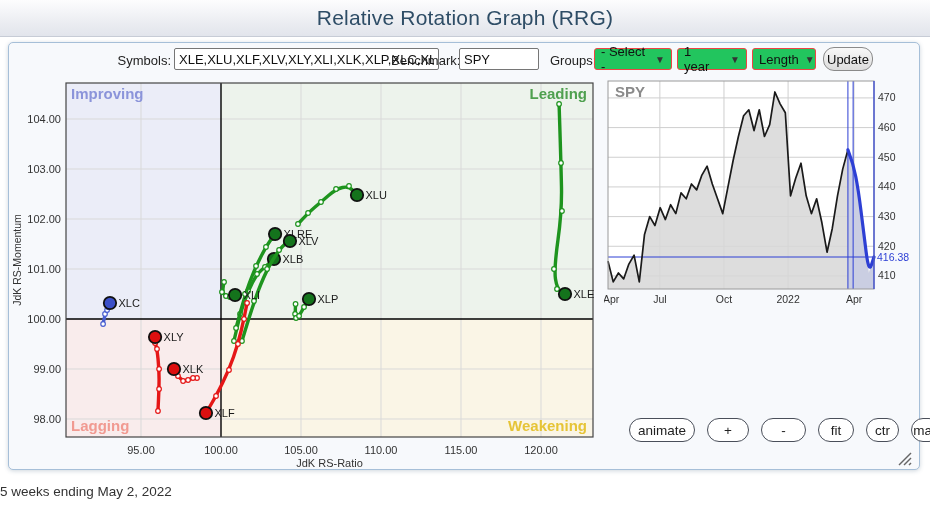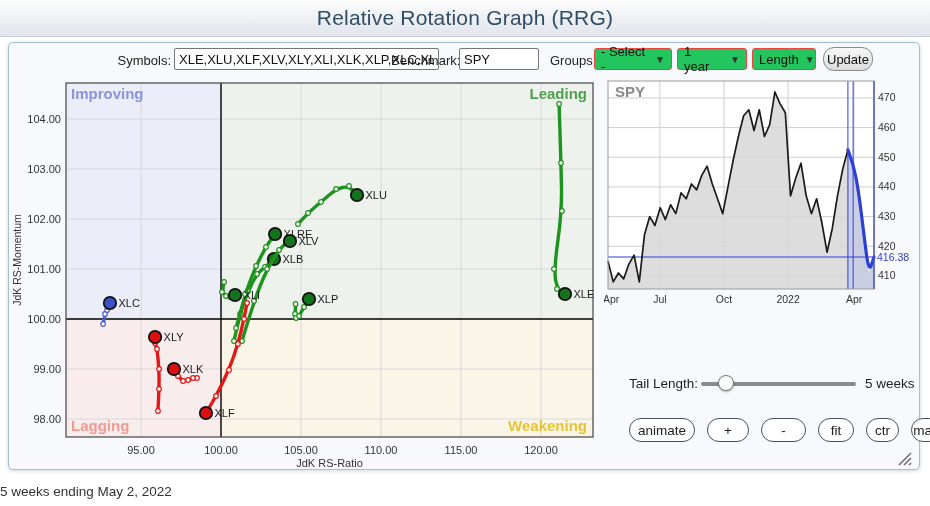--- a/index.html
+++ b/index.html
@@ -260,26 +260,20 @@
         <text x="274" y="25.412981455064166" font-size="10.5" fill="#333">470</text>
         <text x="273" y="184.51369472182603" font-size="10.5" fill="#2d3fd4">416.38</text>
         <text x="7.192" y="227" text-anchor="middle" font-size="10.5" fill="#333">Apr</text>
         <text x="55.870000000000005" y="227" text-anchor="middle" font-size="10.5" fill="#333">Jul</text>
         <text x="119.976" y="227" text-anchor="middle" font-size="10.5" fill="#333">Oct</text>
         <text x="184.08200000000002" y="227" text-anchor="middle" font-size="10.5" fill="#333">2022</text>
         <text x="250.05" y="227" text-anchor="middle" font-size="10.5" fill="#333">Apr</text>
         <text x="11" y="21" font-size="15" font-weight="bold" fill="#8a8a8a">SPY</text>
       </svg>
 
-    <div id="tail-row">
-      <div id="tail-label">Tail Length:</div>
-      <div id="tail-track"></div>
-      <div id="tail-thumb"></div>
-      <div id="tail-value">5 weeks</div>
-    </div>
 
     <div id="btn-row">
         <button class="pill" style="width: 66px;">animate</button>
         <button class="pill" style="width: 42px;">+</button>
         <button class="pill" style="width: 45px;">-</button>
         <button class="pill" style="width: 36px;">fit</button>
         <button class="pill" style="width: 33px;">ctr</button>
         <button class="pill" style="width: 30px;">max</button>
       </div>
 

